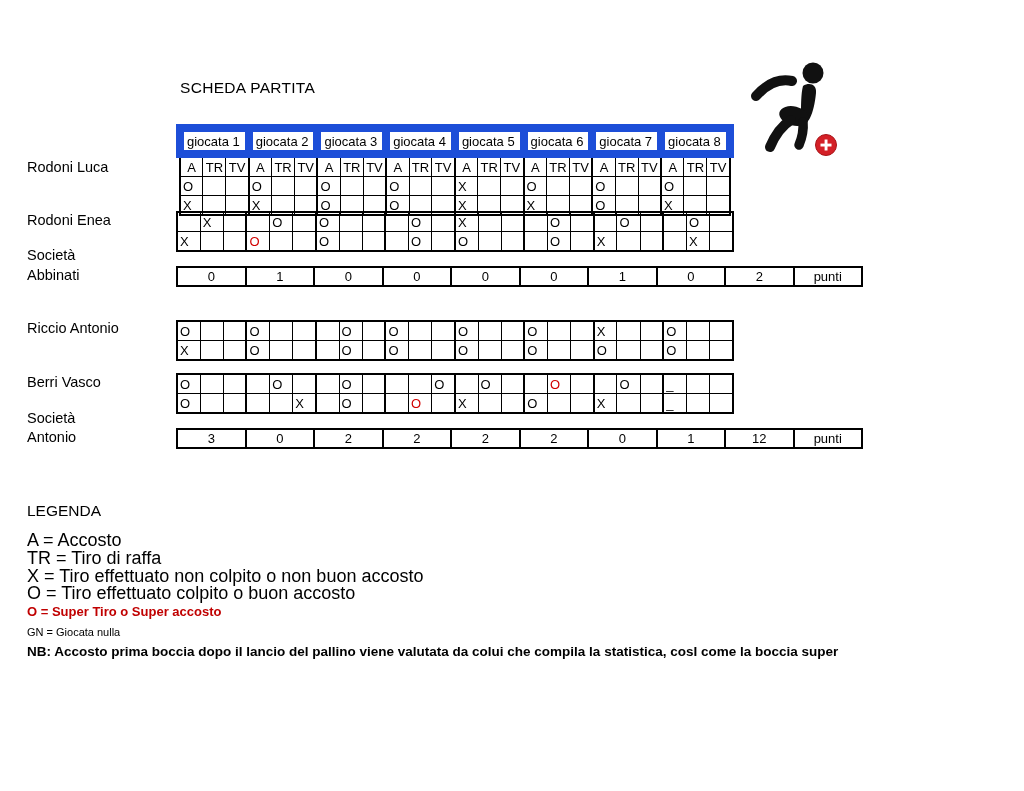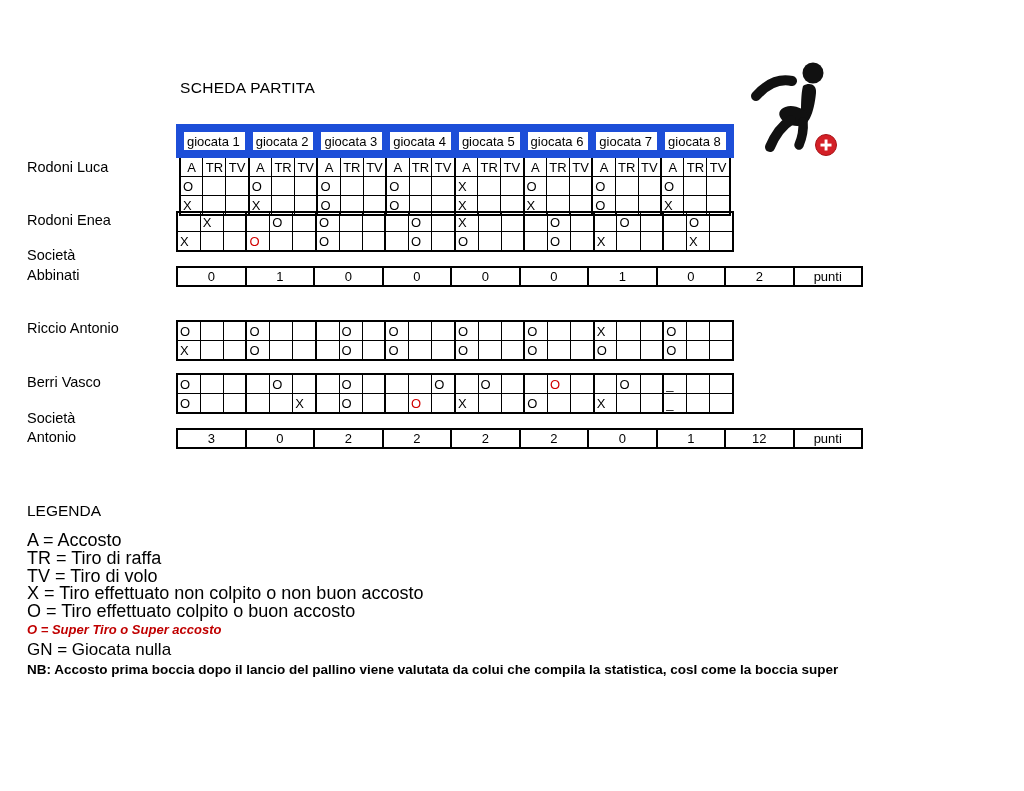--- a/index.html
+++ b/index.html
@@ -17,22 +17,22 @@
   table.mark td.mark-cell{text-align:left;padding-left:2px;}
   table.mark .gb{border-left-width:2px;}
   .redmark{color:#d10000;font-weight:bold;}
 
   table.points{border-collapse:collapse;table-layout:fixed;width:687px;border:2px solid #000;}
   table.points td{border:2px solid #000;height:17px;text-align:center;font-size:13px;padding:0;line-height:16px;}
 
   #legend{left:27px;top:502px;width:940px;}
   .legend-title{font-size:15.5px;margin-bottom:12px;}
   .leg-normal{font-size:18px;line-height:17.8px;}
-  .leg-red-bold{font-size:13px;line-height:17.8px;font-weight:bold;color:#c00000;font-style:italic;}
-  .leg-small{font-size:17px;line-height:18px;margin-top:2px;}
+  .leg-red-bold{font-size:13px;line-height:17.8px;font-weight:bold;color:#c00000;}
+  .leg-small{font-size:11px;line-height:18px;margin-top:2px;}
   .leg-nb{font-size:13.5px;line-height:19px;margin-top:1px;font-weight:bold;}
   #logo{left:747px;top:56px;}
 </style>
 </head>
 <body>
 
 <div class="sheet">
 
   <div class="abs" id="title">SCHEDA PARTITA</div>
 
@@ -369,21 +369,20 @@
           </tr>
         </tbody>
       </table>
     </div>
 
   <div class="abs" id="legend">
     <div class="legend-title">LEGENDA</div>
     <div id="legend-items">
         <div class="leg-normal">A = Accosto</div>
         <div class="leg-normal">TR = Tiro di raffa</div>
-        <div class="leg-normal">TV = Tiro di volo</div>
         <div class="leg-normal">X = Tiro effettuato non colpito o non buon accosto</div>
         <div class="leg-normal">O = Tiro effettuato colpito o buon accosto</div>
         <div class="leg-red-bold">O = Super Tiro o Super accosto</div>
         <div class="leg-small">GN = Giocata nulla</div>
         <div class="leg-nb">NB: Accosto prima boccia dopo il lancio del pallino viene valutata da colui che compila la statistica, cosI come la boccia super</div>
       </div>
   </div>
 
 </div>
 

